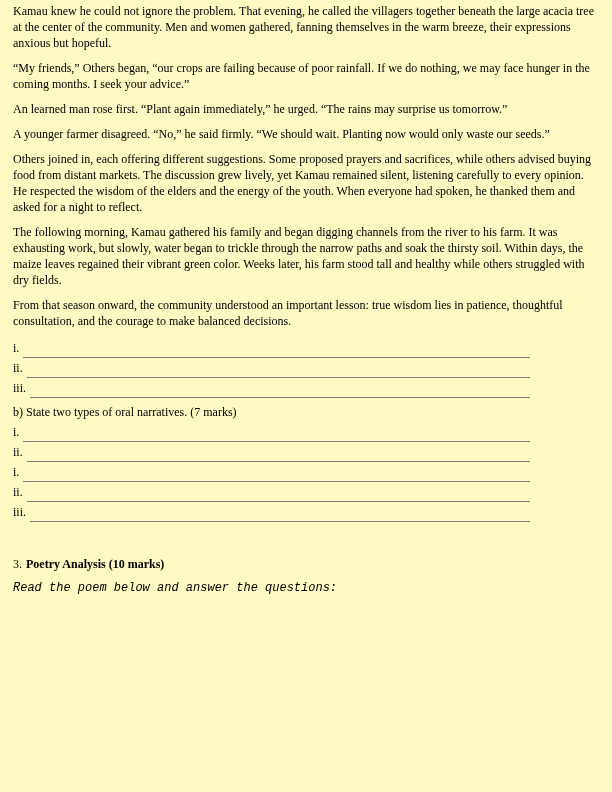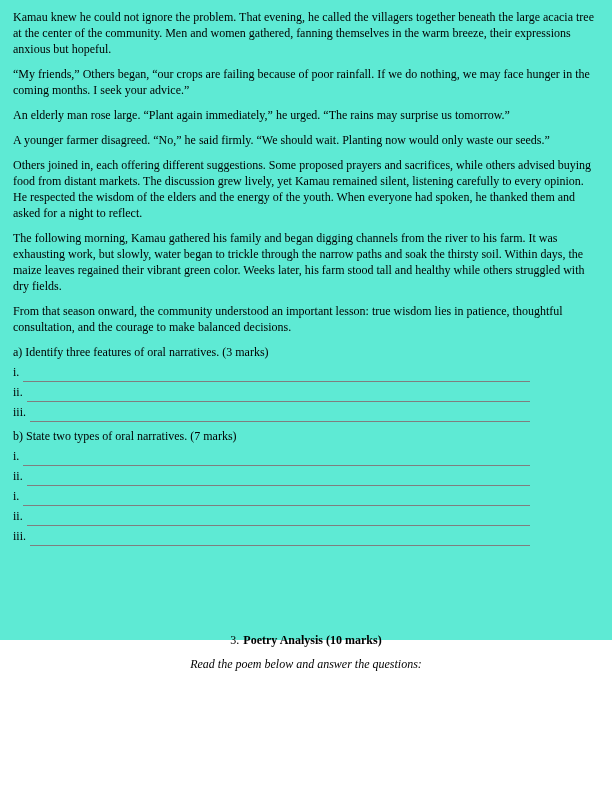--- a/index.html
+++ b/index.html
@@ -6,23 +6,23 @@
   html, body { width: 612px; height: 792px; }
   body {
     background: #ffffff;
     color: #000000;
     font-family: "Liberation Serif", "DejaVu Serif", serif;
     font-size: 12px;
     overflow: hidden;
   }
   .page {
     width: 612px;
-    height: 640px;
-    padding: 9px 13px 0 13px;
-    background: #5eead4;
+    height: 792px;
+    padding: 3px 13px 0 13px;
+    background: #fef9c3;
   }
   .story p {
     line-height: 16px;
     margin: 0 0 9px 0;
     max-width: 587px;
   }
   .q-label {
     line-height: 16px;
     margin: 6px 0 2px 0;
   }
@@ -36,53 +36,52 @@
     line-height: 20px;
     margin-right: 4px;
     white-space: nowrap;
   }
   .rule {
     flex: 1;
     border-bottom: 1px solid #7f7f7f;
     height: 1px;
   }
   .next-section {
-    margin-top: 86px;
-    text-align: center;
+    margin-top: 34px;
   }
   .heading {
     line-height: 17px;
   }
   .heading .section-title {
     font-weight: bold;
     margin-left: 4px;
   }
   .instruction {
     font-style: italic;
     line-height: 17px;
     margin-top: 7px;
+    font-family: Liberation Mono, monospace;
   }
 </style>
 </head>
 <body>
 
 <div class="page">
 
   <div class="story">
     <p>Kamau knew he could not ignore the problem. That evening, he called the villagers together beneath the large acacia tree at the center of the community. Men and women gathered, fanning themselves in the warm breeze, their expressions anxious but hopeful.</p>
     <p>“My friends,” Others began, “our crops are failing because of poor rainfall. If we do nothing, we may face hunger in the coming months. I seek your advice.”</p>
-    <p>An elderly man rose large. “Plant again immediately,” he urged. “The rains may surprise us tomorrow.”</p>
+    <p>An learned man rose first. “Plant again immediately,” he urged. “The rains may surprise us tomorrow.”</p>
     <p>A younger farmer disagreed. “No,” he said firmly. “We should wait. Planting now would only waste our seeds.”</p>
     <p>Others joined in, each offering different suggestions. Some proposed prayers and sacrifices, while others advised buying food from distant markets. The discussion grew lively, yet Kamau remained silent, listening carefully to every opinion. He respected the wisdom of the elders and the energy of the youth. When everyone had spoken, he thanked them and asked for a night to reflect.</p>
     <p>The following morning, Kamau gathered his family and began digging channels from the river to his farm. It was exhausting work, but slowly, water began to trickle through the narrow paths and soak the thirsty soil. Within days, the maize leaves regained their vibrant green color. Weeks later, his farm stood tall and healthy while others struggled with dry fields.</p>
     <p>From that season onward, the community understood an important lesson: true wisdom lies in patience, thoughtful consultation, and the courage to make balanced decisions.</p>
   </div>
 
   <div class="qgroup">
-    <p class="q-label">a) Identify three features of oral narratives. (3 marks)</p>
     <div class="blank-row">
       <span class="rn">i.</span>
       <span class="rule"></span>
     </div>
     <div class="blank-row">
       <span class="rn">ii.</span>
       <span class="rule"></span>
     </div>
     <div class="blank-row">
       <span class="rn">iii.</span>

